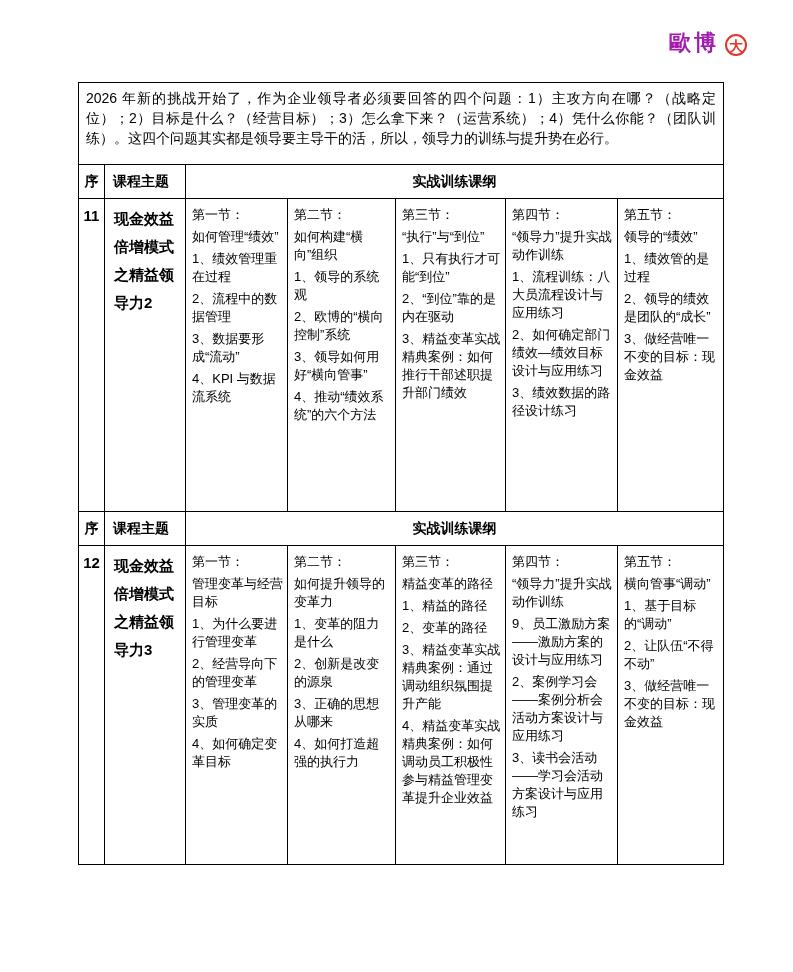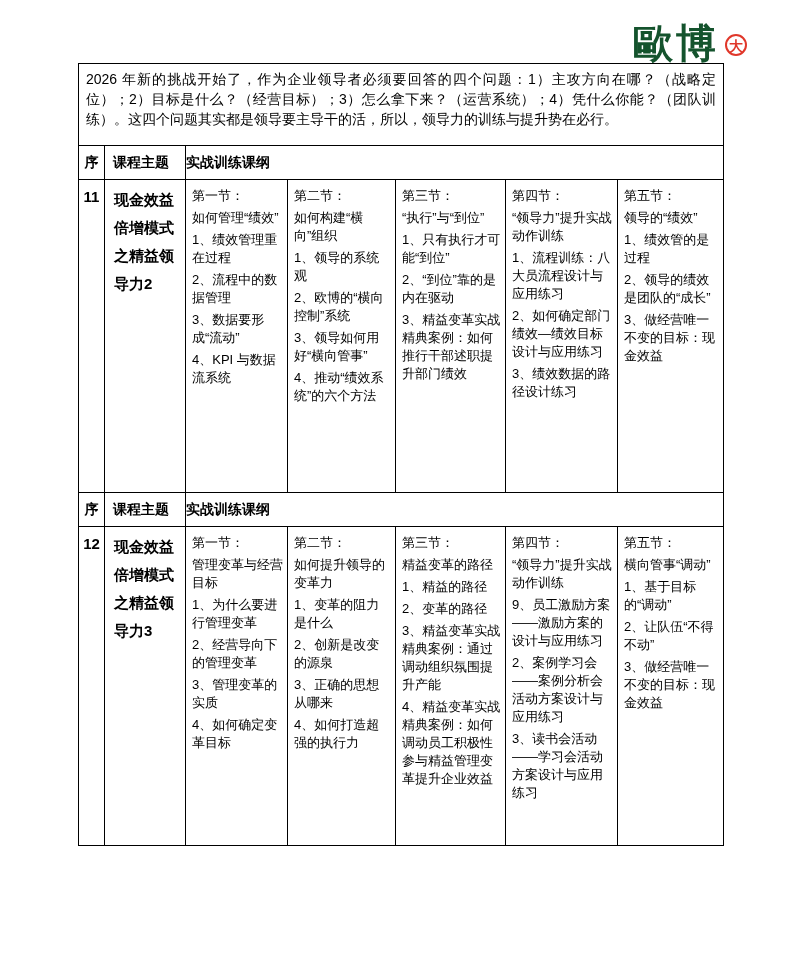--- a/index.html
+++ b/index.html
@@ -8,44 +8,44 @@
     width:793px; height:972px; position:relative; overflow:hidden;
     font-family:"Liberation Sans", sans-serif; color:#000;
   }
   
   .logo {
     position:absolute; top:24px; right:46px; height:38px;
     display:flex; align-items:center; gap:6px;
   }
   .logo-text {
     font-family:"DejaVu Serif", serif;
-    font-size:40px; font-weight:bold; letter-spacing:3px; color:#14532d;
+    font-size:22px; font-weight:bold; letter-spacing:3px; color:#a21caf;
   }
   .logo-seal {
     display:inline-block; width:22px; height:22px; border:2px solid #e0372a;
     border-radius:50%; color:#e0372a; font-size:14px; line-height:20px;
     text-align:center; font-weight:bold; font-family:"DejaVu Serif", serif;
     margin-top:4px;
   }
   
   .course-table {
-    position:absolute; left:78px; top:63px; width:645px;
+    position:absolute; left:78px; top:82px; width:645px;
     border-collapse:collapse; table-layout:fixed;
     font-size:13px;
     padding-left:16px;
   }
   .course-table td { border:1.5px solid #000; vertical-align:top; overflow:hidden; }
   .para-cell {
     padding:5px 7px; font-size:14px; line-height:20px; text-align:justify;
   }
   .para-cell .b { font-weight:bold; }
   .r-head td { height:34px; vertical-align:middle; font-weight:bold; font-size:14px; }
   .head-seq { text-align:center; }
   .head-topic { padding-left:8px; }
-  .head-outline { }
+  .head-outline { text-align:center; }
   .seq-cell {
     font-weight:bold; font-size:15px; text-align:center; padding-top:8px;
   }
   .topic-cell {
     font-weight:bold; font-size:15px; line-height:28px; padding:6px 6px 0 9px;margin-left:23px;
   }
   .sec-cell { padding:3px 3px 3px 6px; }
   .sec-cell p { margin:4px 0; line-height:18px; font-size:13px; }
   .r-intro td  { height:82px; }
   .r-mid td    { height:105px; }

